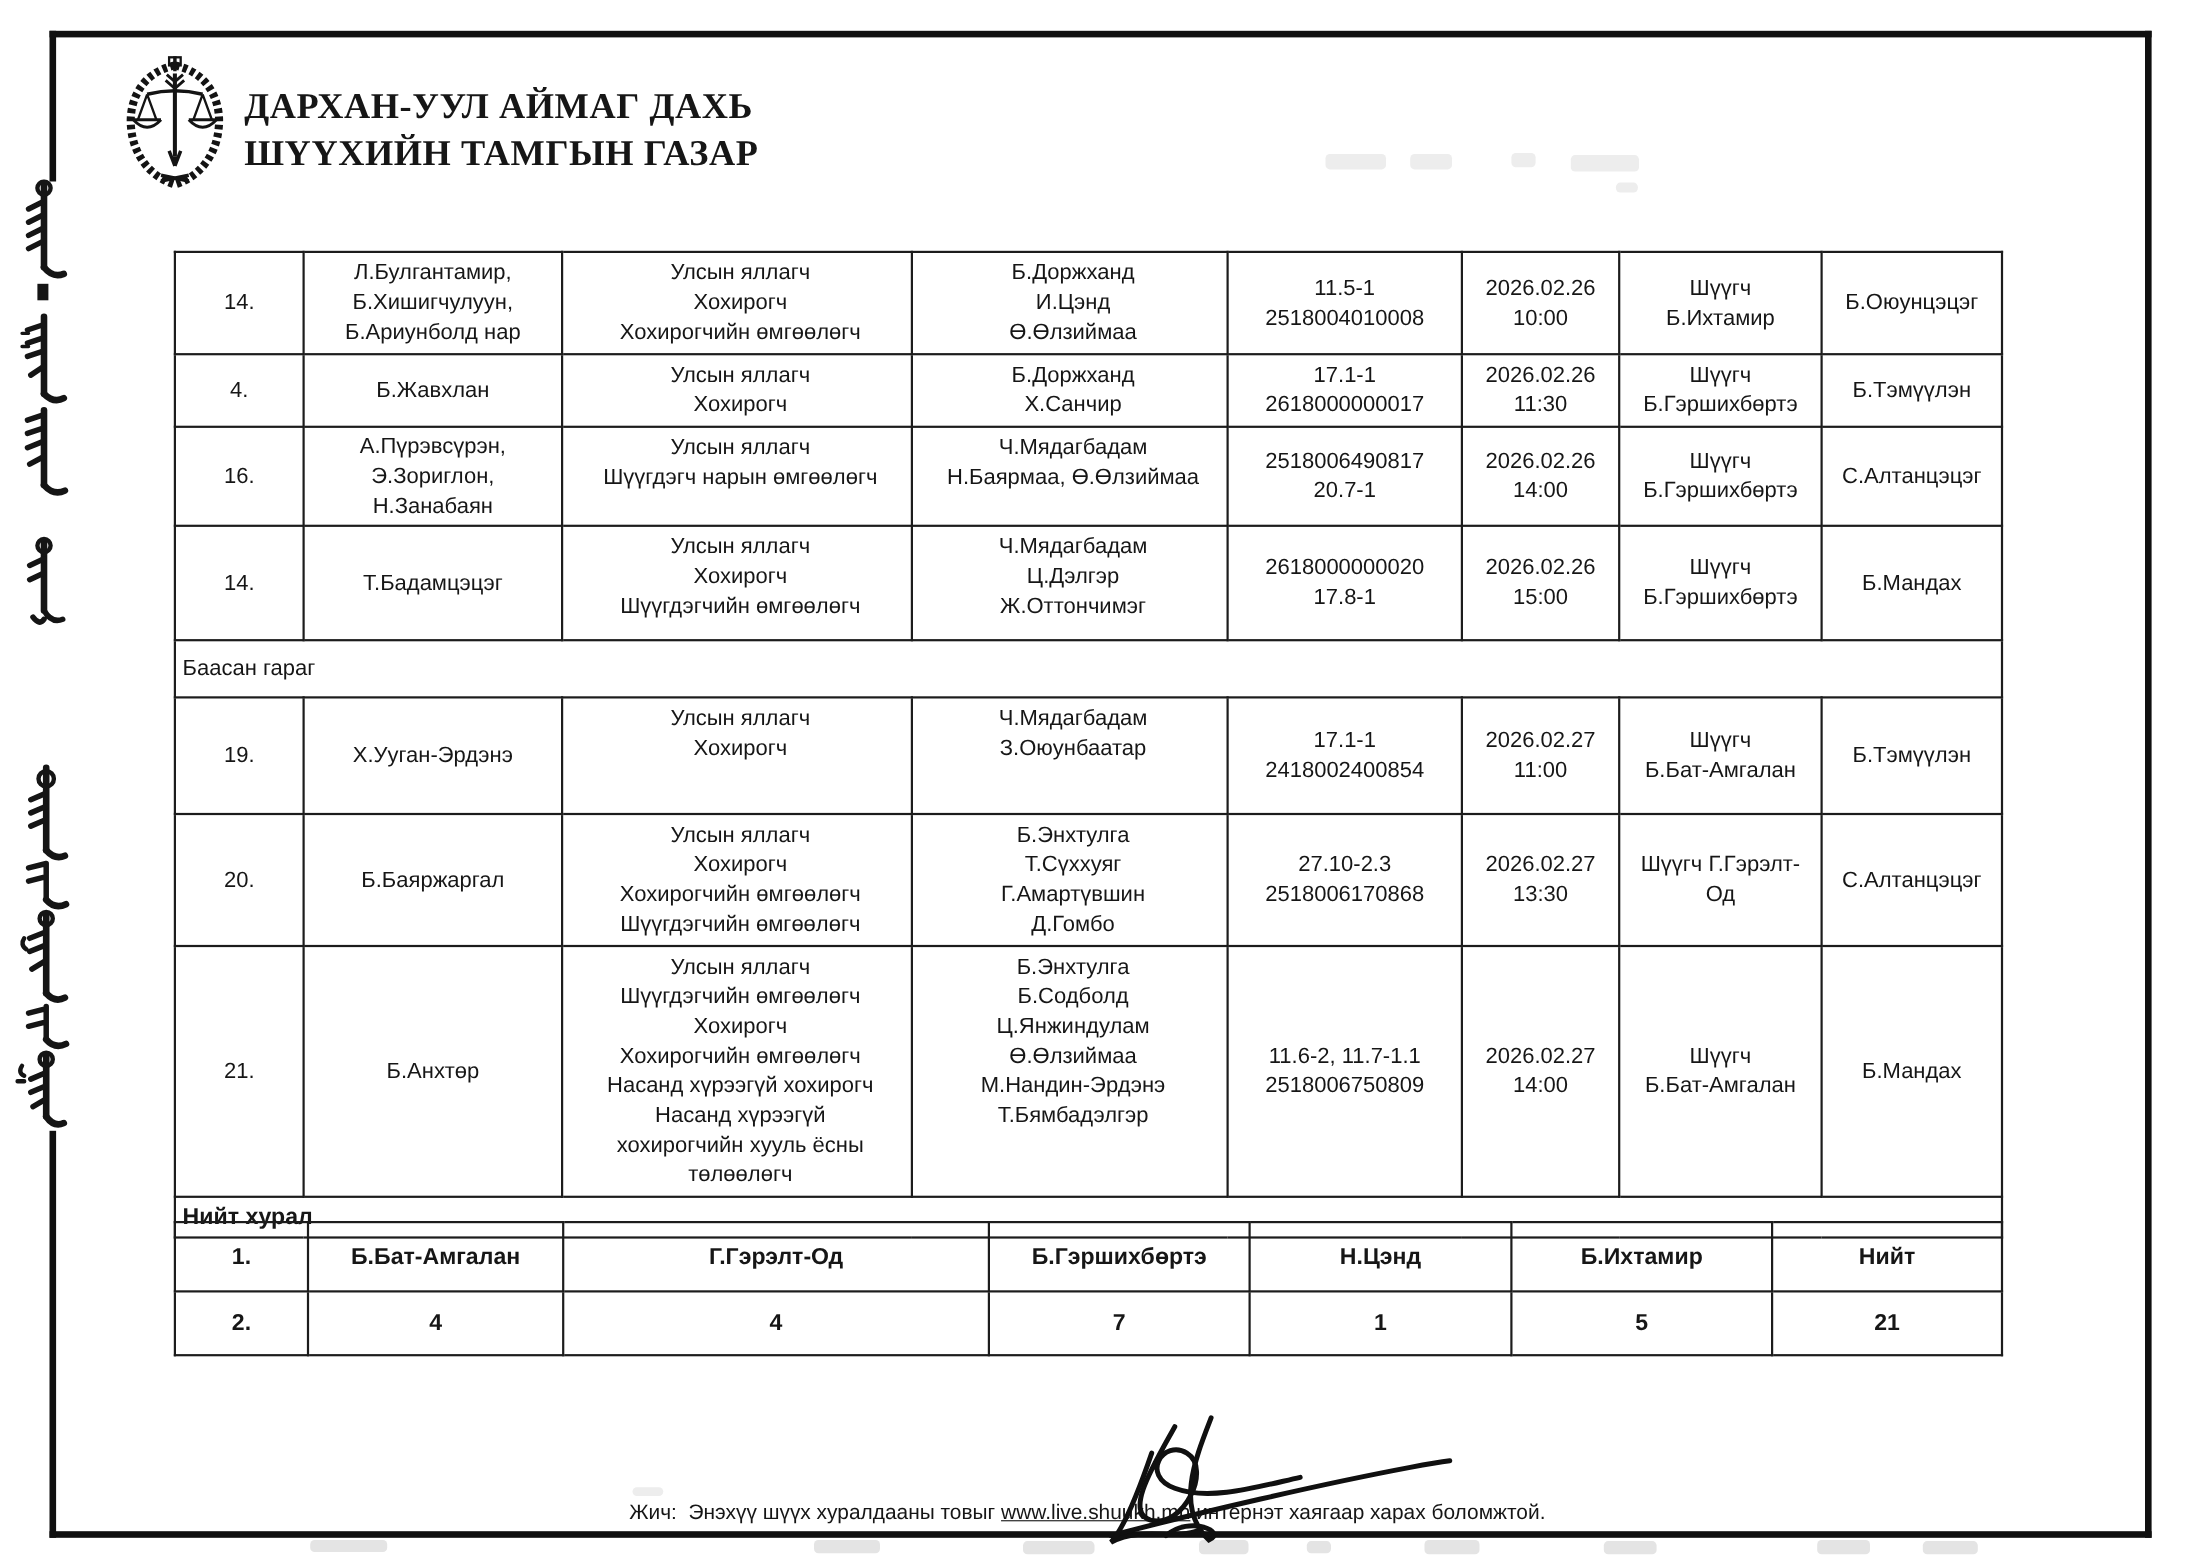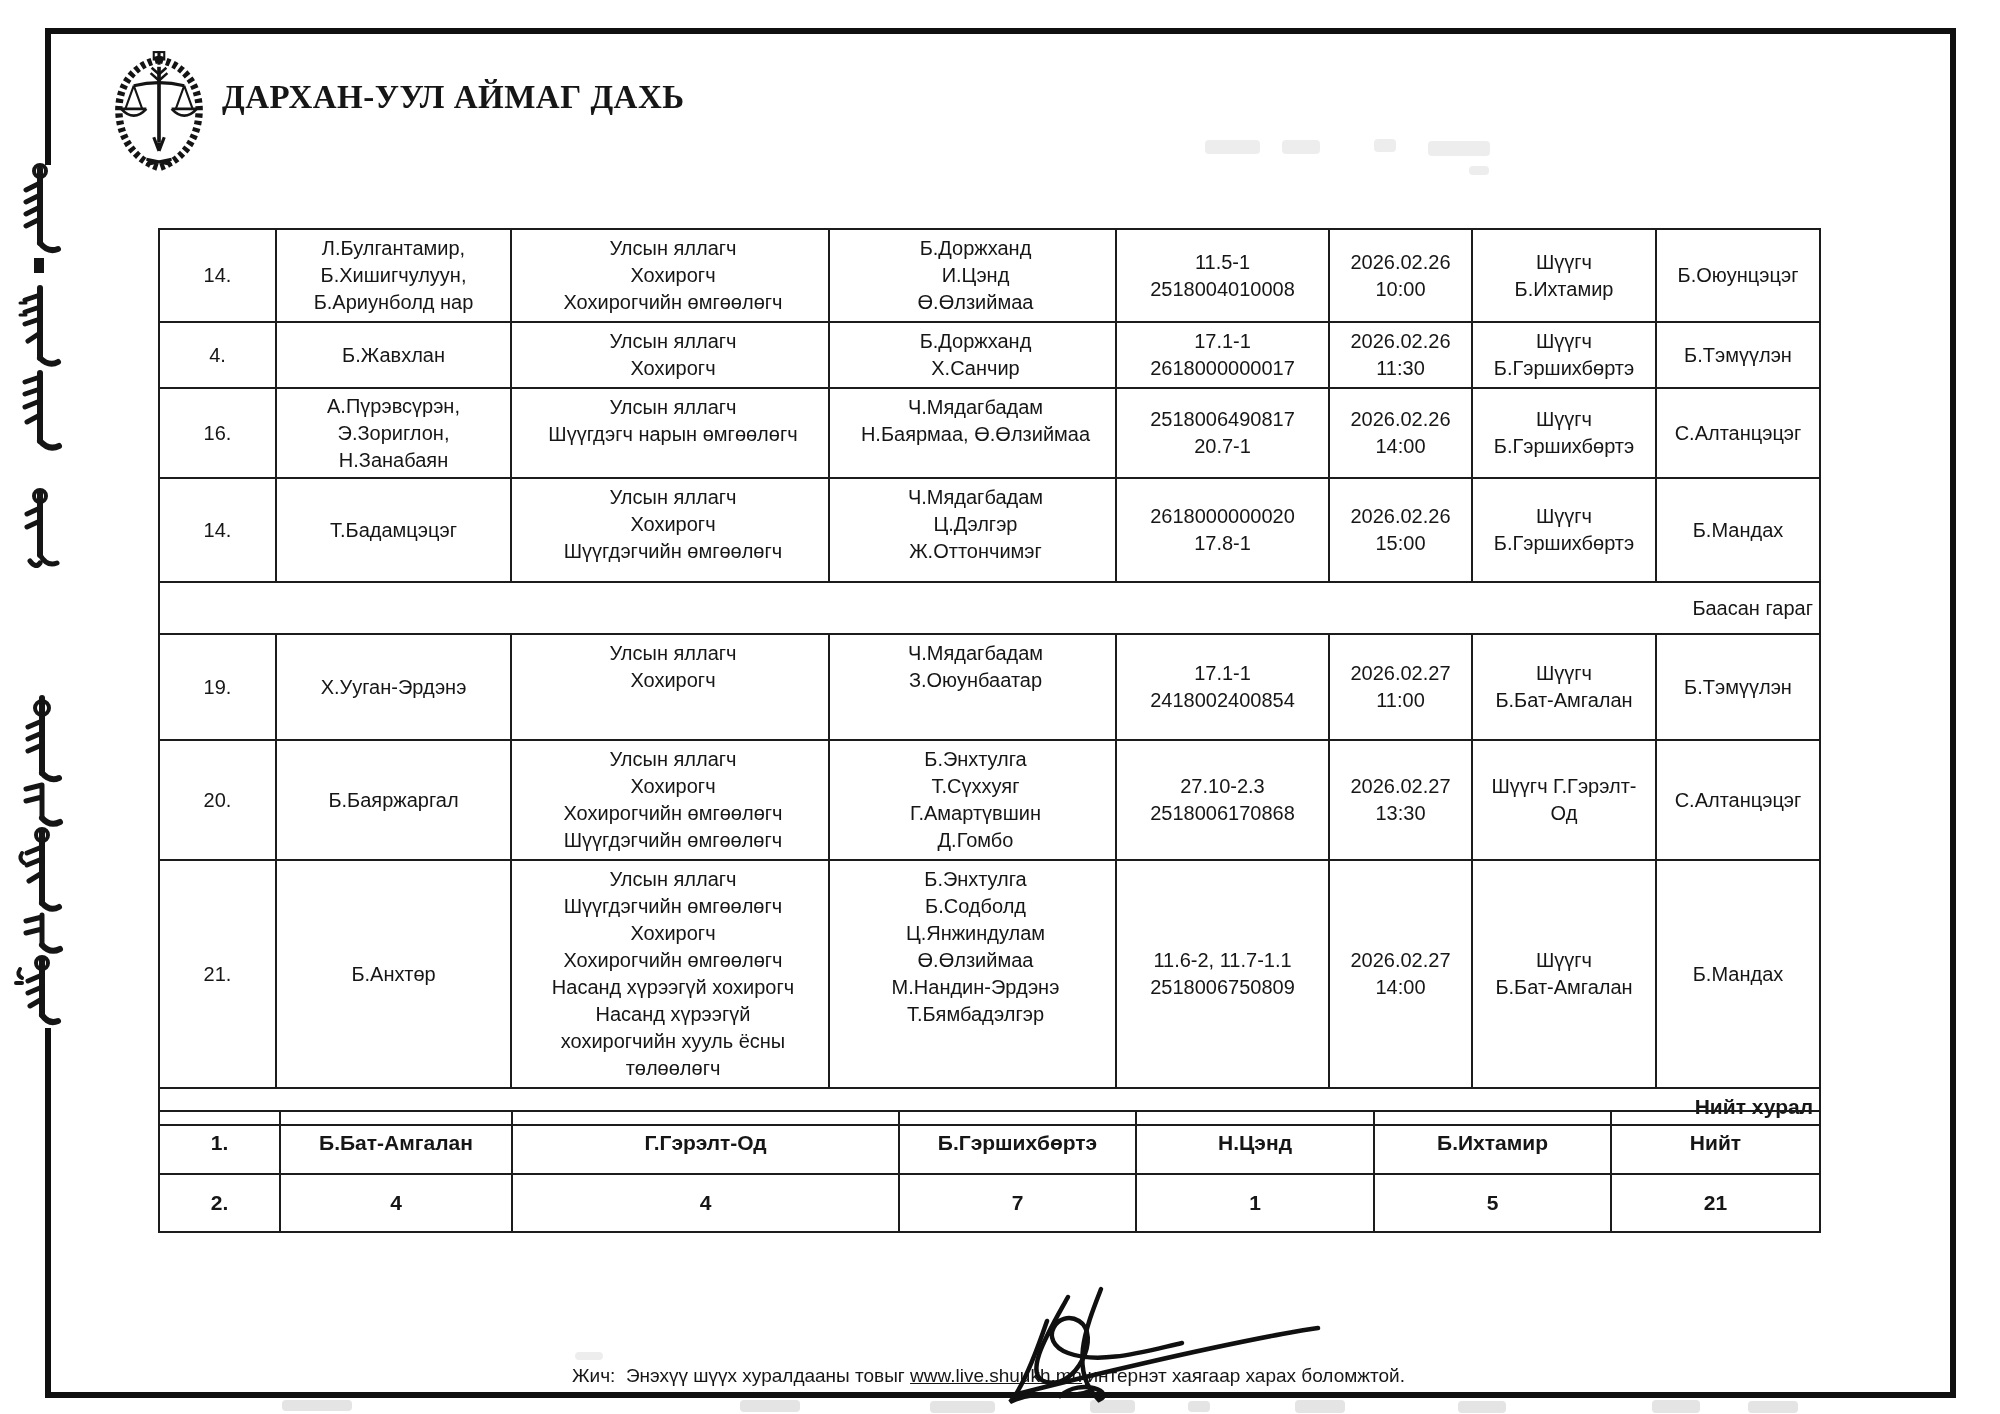--- a/index.html
+++ b/index.html
@@ -19,21 +19,21 @@
   
   .mscript{position:absolute;left:8px;top:163px;width:60px;height:865px;}
   
   table{border-collapse:collapse;table-layout:fixed;}
   .sched{position:absolute;left:158px;top:228px;width:1661px;}
   .sched td{border:2px solid #1c1c1c;font-size:20px;line-height:27px;white-space:pre-line;
             padding:3px 6px;vertical-align:middle;text-align:center;overflow:hidden;}
   .sched td.rl,.sched td.pt{text-align:center;vertical-align:top;padding:5px 6px 5px 12px;}
   tr.rh72{height:72px;} tr.rh58{height:58px;} tr.rh90{height:90px;} tr.rh104{height:104px;}
   tr.rh106{height:106px;} tr.rh217{height:217px;} tr.rh52{height:52px;} tr.rh37{height:37px;}
-  td.band{text-align:right;vertical-align:middle;font-size:20px;}
+  td.band{text-align:left;vertical-align:middle;font-size:20px;}
   td.band.bold{font-weight:bold;font-size:21px;}
   
   .summary{position:absolute;left:158px;top:1110px;width:1661px;}
   .summary td{border:2px solid #1c1c1c;font-size:21px;font-weight:bold;text-align:center;
               vertical-align:middle;padding:2px;}
   tr.rh63{height:63px;}
   
   .footer{position:absolute;left:158px;top:1298px;width:1661px;text-align:center;
           font-size:19px;line-height:31px;white-space:pre-wrap;}
   .link{text-decoration:underline;color:#161616;}
@@ -105,20 +105,21 @@
       <path d="M26,34 Q50,28 74,34" stroke-width="3"></path>
       <path d="M26,34 L18,56 M26,34 L34,56" stroke-width="2"></path>
       <path d="M14,56 Q26,69 38,56 M14,56 H38" stroke-width="2.5"></path>
       <path d="M74,34 L66,56 M74,34 L82,56" stroke-width="2"></path>
       <path d="M62,56 Q74,69 86,56 M62,56 H86" stroke-width="2.5"></path>
     </g>
   </svg>
 
   <div class="org-title">
     <div>ДАРХАН-УУЛ АЙМАГ ДАХЬ</div>
+    <div>ШҮҮХИЙН ТАМГЫН ГАЗАР</div>
   </div>
 
   <table class="sched">
     <colgroup>
       <col style="width:117px">
         <col style="width:235px">
         <col style="width:318px">
         <col style="width:287px">
       <col style="width:213px">
         <col style="width:143px">

